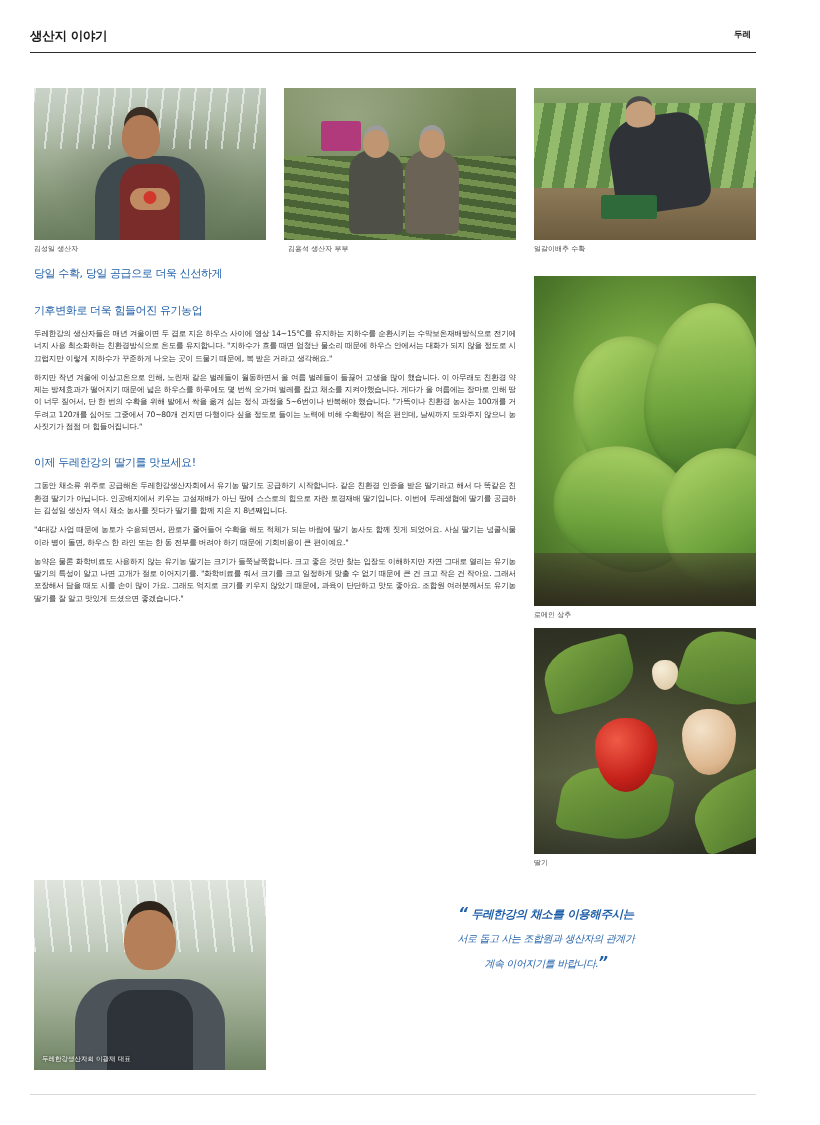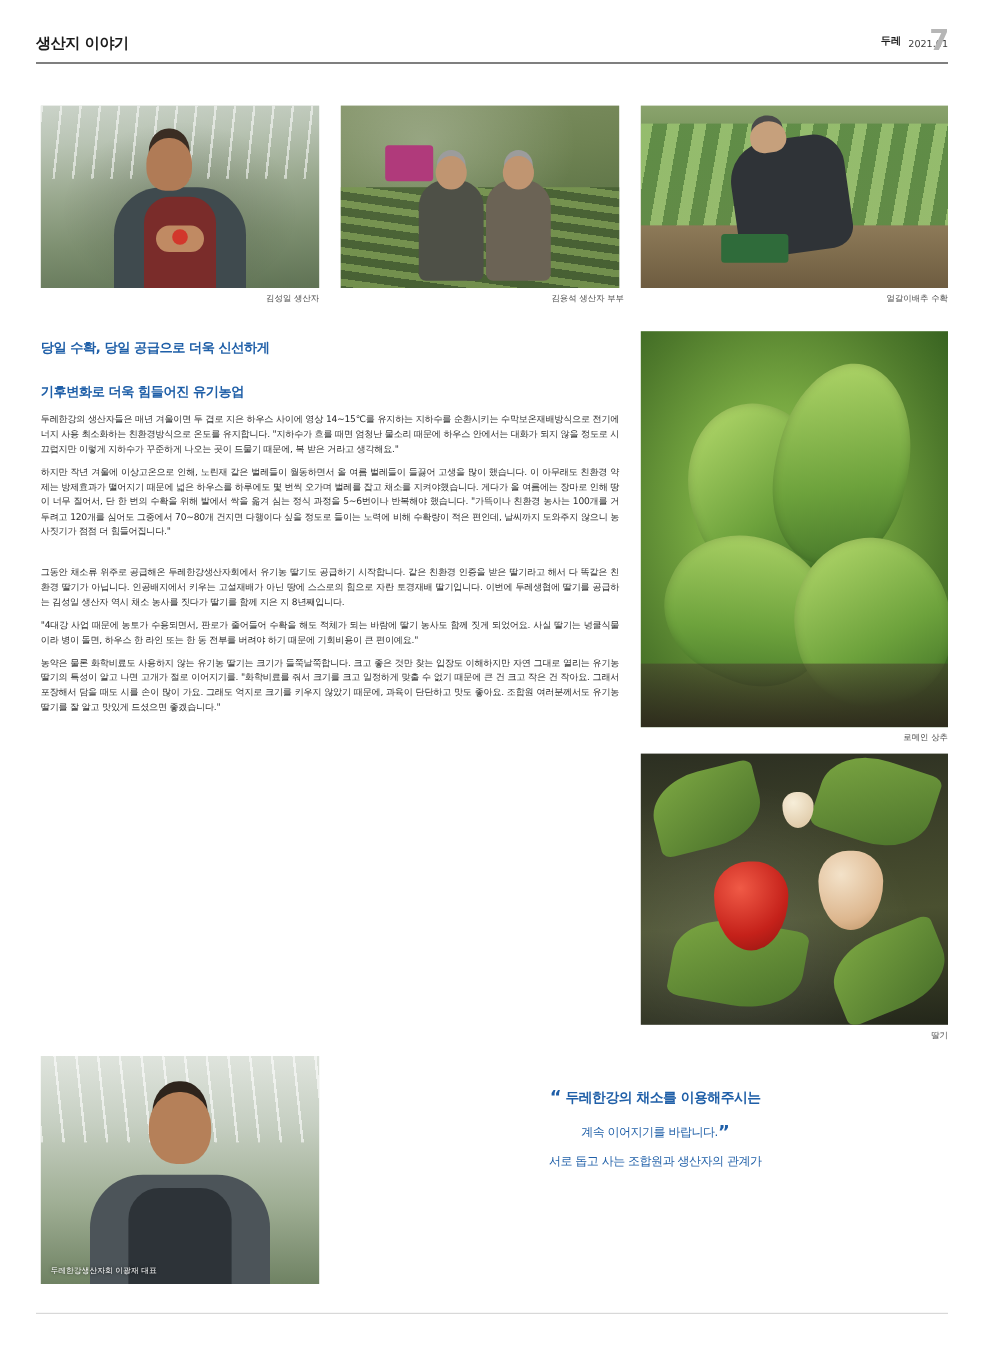--- a/index.html
+++ b/index.html
@@ -5,21 +5,21 @@
   html, body {
     margin: 0;
     padding: 0;
     background: #ffffff;
   }
   body {
     font-family: "DejaVu Sans", "Liberation Sans", sans-serif;
   }
   #page {
     position: relative;
-    width: 820px;
+    width: 756px;
     height: 1125px;
     background: #ffffff;
     overflow: hidden;
   }
 
   
   .header {
     position: absolute;
     left: 30px;
     top: 28px;
@@ -74,21 +74,21 @@
   
   .photo {
     position: absolute;
     overflow: hidden;
     background: #cfd6cb;
   }
   .caption {
     position: absolute;
     font-size: 7px;
     color: #4a4a4a;
-    text-align: right;
+    text-align: left;
   }
 
   
   #photo1 { left: 34px; top: 88px; width: 232px; height: 152px;
     background:
       radial-gradient(ellipse at 50% 58%, rgba(0,0,0,0.18), rgba(0,0,0,0) 60%),
       linear-gradient(175deg, #cbd3c9 0%, #b9c4b4 20%, #9aa98f 45%, #7d8f70 70%, #5f7254 100%);
   }
   #photo1 .gh-roof {
     position:absolute; left:0; top:0; width:100%; height:40%;
@@ -237,42 +237,43 @@
 
   
   .article {
     position: absolute;
     left: 34px;
     top: 266px;
     width: 482px;
   }
   .section-head {
     font-size: 11px;
-    font-weight: bold;
+    font-weight: normal;
     color: #1f5fa8;
     letter-spacing: -0.4px;
-    margin: 16px 0 10px 0;
+    margin: 0 0 10px 0;
   }
   .para {
     font-size: 7.6px;
     line-height: 1.62;
     color: #2b2b2b;
     letter-spacing: -0.2px;
     margin: 0 0 7px 0;
     text-align: justify;
   }
   .block { margin-bottom: 22px; }
 
   
   .quote {
     position: absolute;
     left: 300px;
     top: 900px;
     width: 492px;
     text-align: center;
+    font-style: italic;
   }
   .quote-line {
     font-size: 11.5px;
     font-weight: bold;
     color: #1f5fa8;
     line-height: 1.95;
     letter-spacing: -0.4px;
   }
   .quote-line.sub {
     font-size: 10px;
@@ -367,40 +368,41 @@
       <h2 class="section-head">당일 수확, 당일 공급으로 더욱 신선하게</h2>
     </div>
 
     <div class="block">
       <h2 class="section-head">기후변화로 더욱 힘들어진 유기농업</h2>
       <p class="para">두레한강의 생산자들은 매년 겨울이면 두 겹로 지은 하우스 사이에 영상 14~15℃를 유지하는 지하수를 순환시키는 수막보온재배방식으로 전기에너지 사용 최소화하는 친환경방식으로 온도를 유지합니다. "지하수가 흐를 때면 엄청난 물소리 때문에 하우스 안에서는 대화가 되지 않을 정도로 시끄럽지만 이렇게 지하수가 꾸준하게 나오는 곳이 드물기 때문에, 복 받은 거라고 생각해요."</p>
       <p class="para">하지만 작년 겨울에 이상고온으로 인해, 노린재 같은 벌레들이 월동하면서 올 여름 벌레들이 들끓어 고생을 많이 했습니다. 이 아무래도 친환경 약제는 방제효과가 떨어지기 때문에 넓은 하우스를 하루에도 몇 번씩 오가며 벌레를 잡고 채소를 지켜야했습니다. 게다가 올 여름에는 장마로 인해 땅이 너무 질어서, 단 한 번의 수확을 위해 발에서 싹을 옮겨 심는 정식 과정을 5~6번이나 반복해야 했습니다. "가뜩이나 친환경 농사는 100개를 거두려고 120개를 심어도 그중에서 70~80개 건지면 다행이다 싶을 정도로 들이는 노력에 비해 수확량이 적은 편인데, 날씨까지 도와주지 않으니 농사짓기가 점점 더 힘들어집니다."</p>
     </div>
 
     <div class="block">
+      <h2 class="section-head">이제 두레한강의 딸기를 맛보세요!</h2>
       <p class="para">그동안 채소류 위주로 공급해온 두레한강생산자회에서 유기농 딸기도 공급하기 시작합니다. 같은 친환경 인증을 받은 딸기라고 해서 다 똑같은 친환경 딸기가 아닙니다. 인공배지에서 키우는 고설재배가 아닌 땅에 스스로의 힘으로 자란 토경재배 딸기입니다. 이번에 두레생협에 딸기를 공급하는 김성일 생산자 역시 채소 농사를 짓다가 딸기를 함께 지은 지 8년째입니다.</p>
       <p class="para">"4대강 사업 때문에 농토가 수용되면서, 판로가 줄어들어 수확을 해도 적체가 되는 바람에 딸기 농사도 함께 짓게 되었어요. 사실 딸기는 넝쿨식물이라 병이 돌면, 하우스 한 라인 또는 한 동 전부를 버려야 하기 때문에 기회비용이 큰 편이예요."</p>
       <p class="para">농약은 물론 화학비료도 사용하지 않는 유기농 딸기는 크기가 들쭉날쭉합니다. 크고 좋은 것만 찾는 입장도 이해하지만 자연 그대로 열리는 유기농 딸기의 특성이 알고 나면 고개가 절로 이어지기를. "화학비료를 줘서 크기를 크고 일정하게 맞출 수 없기 때문에 큰 건 크고 작은 건 작아요. 그래서 포장해서 담을 때도 시를 손이 많이 가요. 그래도 억지로 크기를 키우지 않았기 때문에, 과육이 단단하고 맛도 좋아요. 조합원 여러분께서도 유기농 딸기를 잘 알고 맛있게 드셨으면 좋겠습니다."</p>
     </div>
 
   </div>
 
   <div class="photo" id="photo6">
     <div class="gh-roof"></div>
     <div class="body"></div>
     <div class="vest"></div>
     <div class="head"></div>
     <div class="photo-overlay-caption">두레한강생산자회 이광재 대표</div>
   </div>
 
   <div class="quote">
     <div class="quote-line">
       <span class="quote-mark">“</span>
       <span>두레한강의 채소를 이용해주시는</span>
     </div>
+    <div class="quote-line sub">서로 돕고 사는 조합원과 생산자의 관계가</div>
     <div class="quote-line sub">
       <span>계속 이어지기를 바랍니다.</span><span class="quote-mark">”</span>
     </div>
-    <div class="quote-line sub">서로 돕고 사는 조합원과 생산자의 관계가</div>
   </div>
 
   <div class="footer-rule"></div>
 </div>
 
 </body></html>

